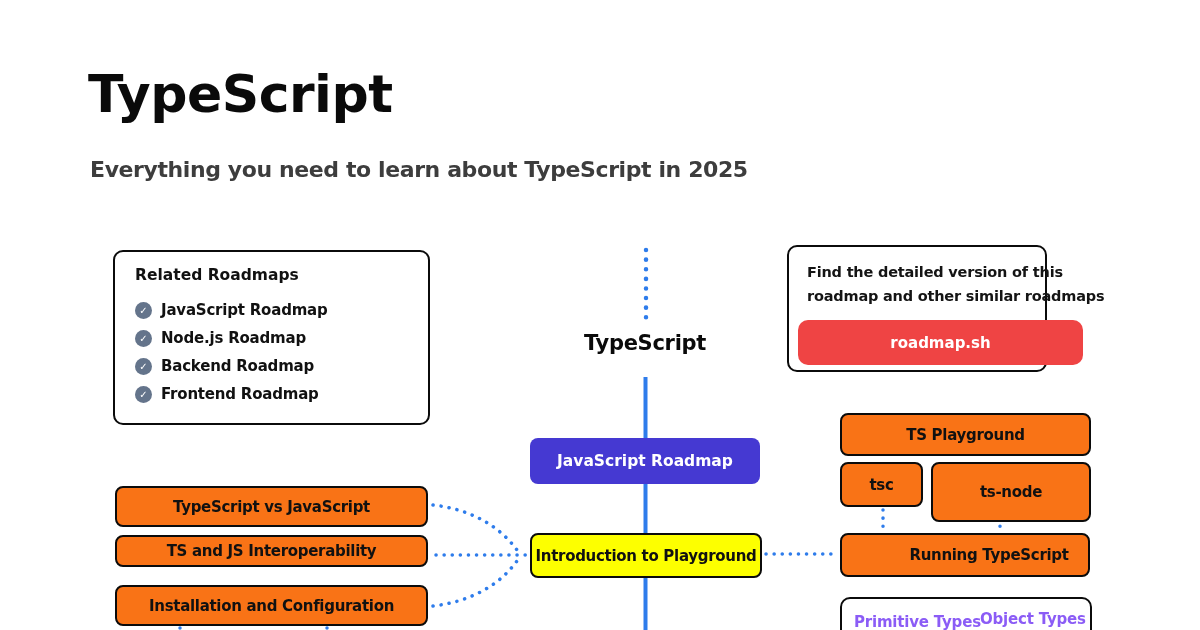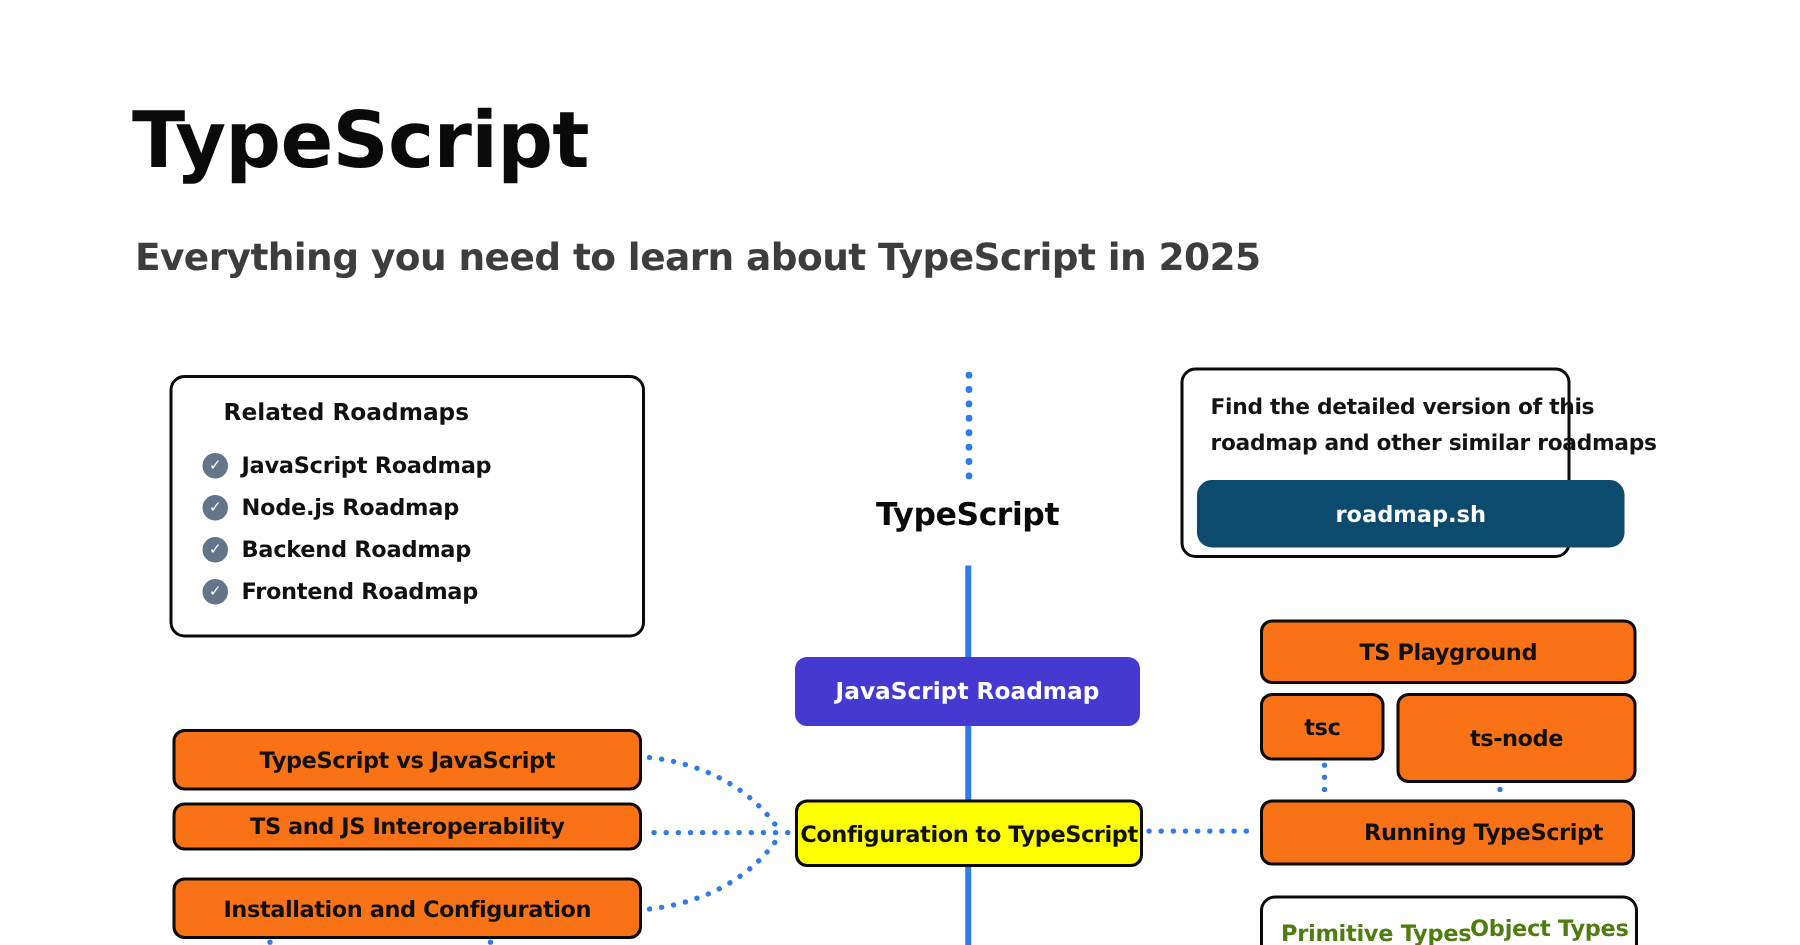--- a/index.html
+++ b/index.html
@@ -17,37 +17,37 @@
   .abs { position: absolute; }
 
   
   .page-title {
     left: 88px; top: 64px;
     font-size: 52px; font-weight: 700; color: #0a0a0a;
     letter-spacing: -0.5px;
   }
   .page-subtitle {
     left: 90px; top: 157px;
-    font-size: 25px; font-weight: 600; color: #3d3d3d;
+    font-size: 22px; font-weight: 600; color: #3d3d3d;
     letter-spacing: -0.4px; white-space: nowrap;
   }
 
   
   svg.connectors { left: 0; top: 0; z-index: 0; }
 
   
   .card {
     background: #ffffff;
     border: 2px solid #0b0b0b;
     border-radius: 10px;
     z-index: 2;
   }
   .related-card { left: 113px; top: 250px; width: 317px; height: 175px; }
   .related-title {
-    left: 34px; top: 14px;
+    left: 20px; top: 14px;
     font-size: 15.5px; font-weight: 700; color: #111;
   }
   .related-list { left: 20px; top: 44px; right: 10px; }
   .related-item {
     display: flex; align-items: center; gap: 9px;
     height: 28px; cursor: pointer;
   }
   .check-icon {
     width: 17px; height: 17px; border-radius: 50%;
     background: #64748b; color: #ffffff;
@@ -59,21 +59,21 @@
   .detail-card { left: 787px; top: 245px; width: 260px; height: 127px; }
   .detail-line {
     position: absolute; left: 18px;
     font-size: 14.5px; font-weight: 600; color: #141414;
     letter-spacing: -0.2px; white-space: nowrap;
   }
   .detail-line1 { top: 17px; }
   .detail-line2 { top: 41px; }
   .roadmapsh-button {
     position: absolute; left: 9px; top: 73px; width: 285px; height: 45px;
-    background: #0c4a6e; border-radius: 10px; border: none;
+    background: #ef4444; border-radius: 10px; border: none;
     color: #ffffff; font-size: 15px; font-weight: 600;
     display: flex; align-items: center; justify-content: center;
     cursor: pointer; font-family: inherit;
   }
 
   
   .ts-label {
     left: 545px; top: 331px; width: 200px;
     text-align: center;
     font-size: 21px; font-weight: 700; color: #0a0a0a;
@@ -103,21 +103,21 @@
   .node-ts-vs-js   { left: 115px; top: 486px; width: 313px; height: 41px; }
   .node-interop    { left: 115px; top: 535px; width: 313px; height: 32px; }
   .node-install    { left: 115px; top: 585px; width: 313px; height: 41px; }
   .node-playground { left: 840px; top: 413px; width: 251px; height: 43px; }
   .node-tsc        { left: 840px; top: 462px; width: 83px;  height: 45px; }
   .node-tsnode     { left: 931px; top: 462px; width: 160px; height: 60px; }
   .node-running    { left: 840px; top: 533px; width: 250px; height: 44px; padding-left: 48px; }
 
   .types-card { left: 840px; top: 597px; width: 252px; height: 72px; }
   .types-label {
-    position: absolute; font-size: 15px; font-weight: 600; color: #4d7c0f;
+    position: absolute; font-size: 15px; font-weight: 600; color: #8b5cf6;
     letter-spacing: -0.2px; white-space: nowrap; cursor: pointer;
   }
   .primitive-label { left: 12px;  top: 14px; }
   .object-label    { left: 138px; top: 11px; }
 </style>
 </head>
 <body>
 
 <div class="canvas">
 
@@ -162,21 +162,21 @@
   </div>
 
   <div class="abs card detail-card">
     <div class="detail-line detail-line1">Find the detailed version of this</div>
     <div class="detail-line detail-line2">roadmap and other similar roadmaps</div>
     <button class="roadmapsh-button">roadmap.sh</button>
   </div>
 
   <div class="abs ts-label">TypeScript</div>
   <button class="abs js-roadmap-button">JavaScript Roadmap</button>
-  <div class="abs node node-yellow node-intro">Configuration to TypeScript</div>
+  <div class="abs node node-yellow node-intro">Introduction to Playground</div>
 
   <div class="abs node node-ts-vs-js">TypeScript vs JavaScript</div>
   <div class="abs node node-interop">TS and JS Interoperability</div>
   <div class="abs node node-install">Installation and Configuration</div>
 
   <div class="abs node node-playground">TS Playground</div>
   <div class="abs node node-tsc">tsc</div>
   <div class="abs node node-tsnode">ts-node</div>
   <div class="abs node node-running">Running TypeScript</div>
 

